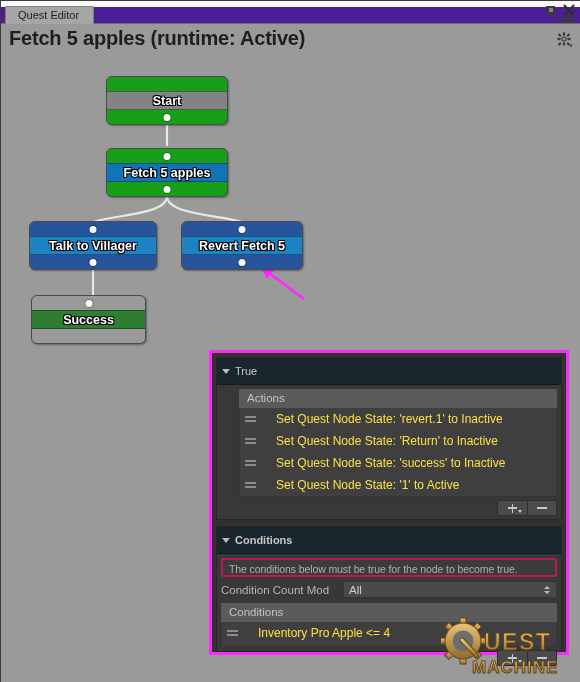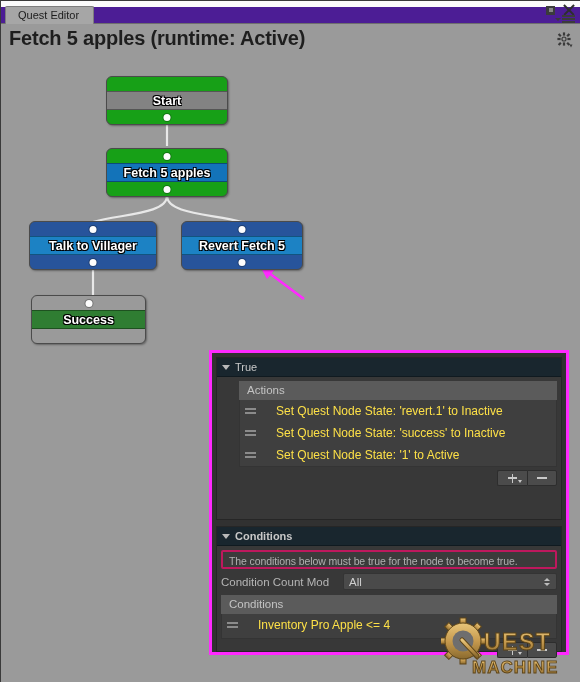--- a/index.html
+++ b/index.html
@@ -165,21 +165,21 @@
     width: 100%; height: 100%;
     background: #313131;
   }
 
   .sect {
     background: #383838;
     border: 1px solid #262626;
     margin-bottom: 6px;
   }
   .sect-head {
-    height: 19px;
+    height: 27px;
     background: #19262e;
     border-bottom: 1px solid #101a20;
     display: flex; align-items: center;
     padding-left: 5px;
     gap: 5px;
     font-size: 11px;
     color: #c8c8c8;
   }
   .sect-head.bold { font-weight: bold; }
   .tri {
@@ -410,20 +410,27 @@
                       <i></i>
                       <i></i>
                     </span>
                   <span>Set Quest Node State: 'revert.1' to Inactive</span>
                 </div>
                 <div class="list-row">
                   <span class="handle">
                       <i></i>
                       <i></i>
                     </span>
+                  <span>Set Quest Node State: 'Return' to Inactive</span>
+                </div>
+                <div class="list-row">
+                  <span class="handle">
+                      <i></i>
+                      <i></i>
+                    </span>
                   <span>Set Quest Node State: 'success' to Inactive</span>
                 </div>
                 <div class="list-row">
                   <span class="handle">
                       <i></i>
                       <i></i>
                     </span>
                   <span>Set Quest Node State: '1' to Active</span>
                 </div>
               </div>

